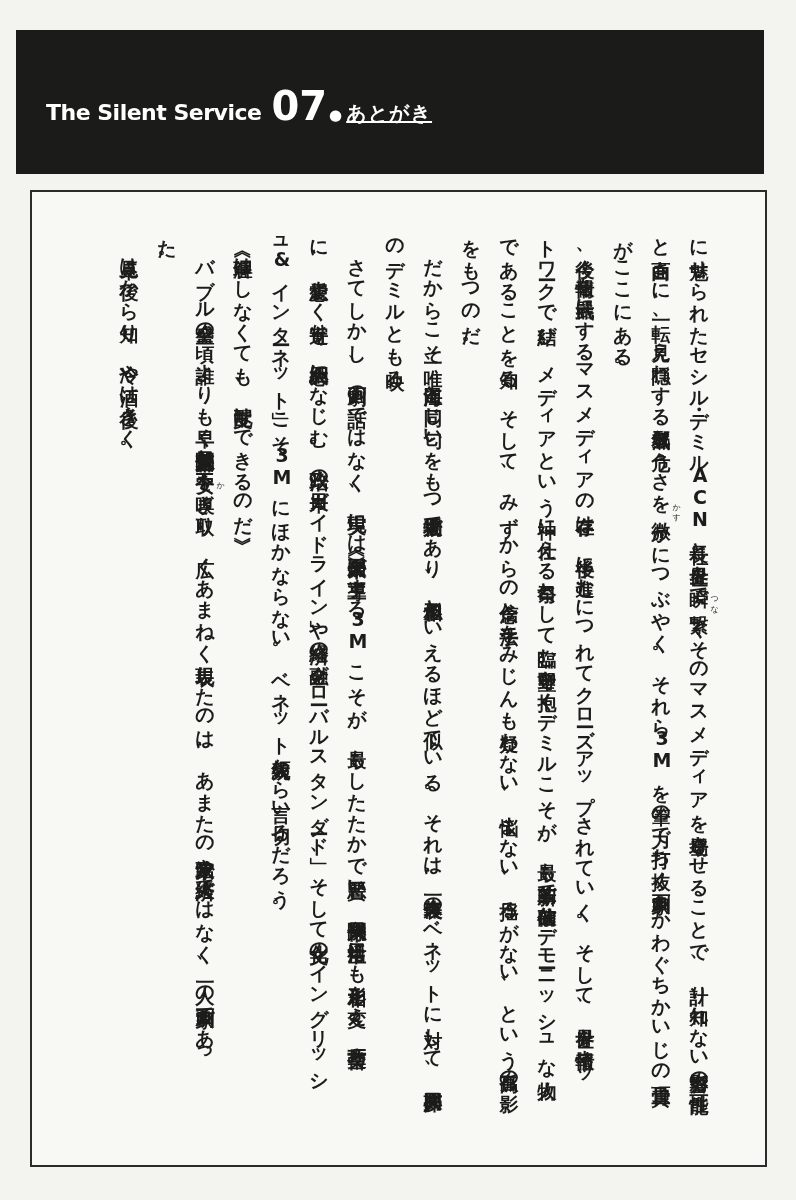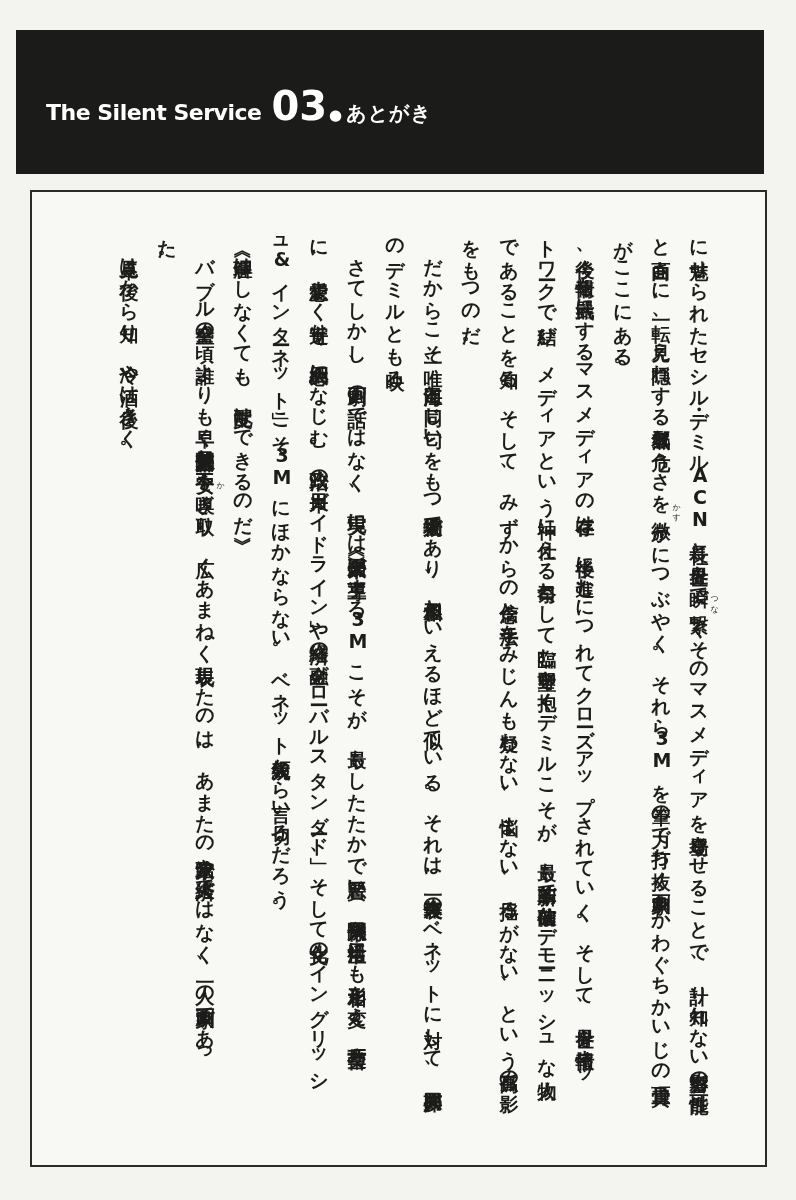--- a/index.html
+++ b/index.html
@@ -50,20 +50,21 @@
   }
   .bullet {
     font-size: 15px;
     margin-left: 2px;
     margin-right: 4px;
   }
   .section-title {
     font-size: 20px;
     font-weight: 700;
     letter-spacing: 1px;
+    text-decoration: underline;
   }
   
   .content-panel {
     position: absolute;
     left: 30px;
     top: 190px;
     width: 737px;
     height: 977px;
     background: #f8f8f5;
     border: 2px solid #2b2b29;
@@ -97,21 +98,21 @@
   }
 </style>
 </head>
 <body>
 
 <div class="page">
 
   <div class="header-bar">
     <div class="header-inner">
       <span class="series-title">The Silent Service</span>
-      <span class="volume-number">03</span>
+      <span class="volume-number">07</span>
       <span class="bullet">●</span>
       <span class="section-title">あとがき</span>
     </div>
   </div>
 
   <div class="content-panel">
     <div class="afterword">
         <p class="">に魅せられたセシル・デミルACN社長と世界を一瞬で<ruby>繋<rt>つな</rt></ruby>ぐそのマスメディアを登場させることで、計り知れない影響力の可能性と面白さに、一転、見え隠れする無邪気な危うさを<ruby>微<rt>かす</rt></ruby>かにつぶやく。それら3Mを筆の力で打ち抜く劇画家、かわぐちかいじの真骨頂がここにある。</p>
         <p class="indent">今後、情報を武器にするマスメディアの存在は、後半に進むにつれてクローズアップされていく。そして、世界を情報ネットワークで結び、メディアという神に仕える司祭として臨む野望を抱くデミルこそが、最も革新的で確信的なデモーニッシュな人物であることを知る。そして、みずからの信念と手法をみじんも疑わない、悩まない、揺るがない、という孤高の影をもつのだ。</p>
         <p class="indent">だからこそ唯一、海江田と同じ匂いをもつ登場人物であり、相似形といえるほど似ている。それは、表裏一体のベネットに対して、同床異夢のデミルとも映る。</p>

